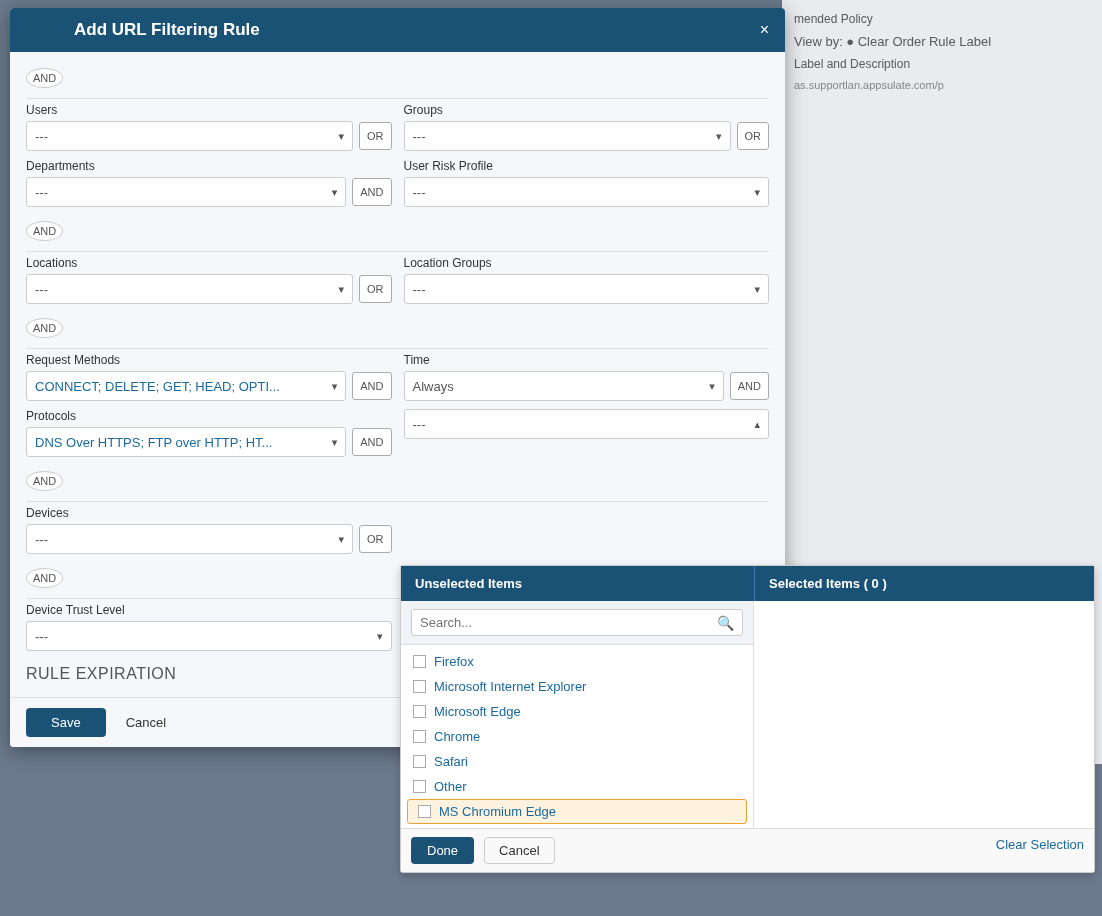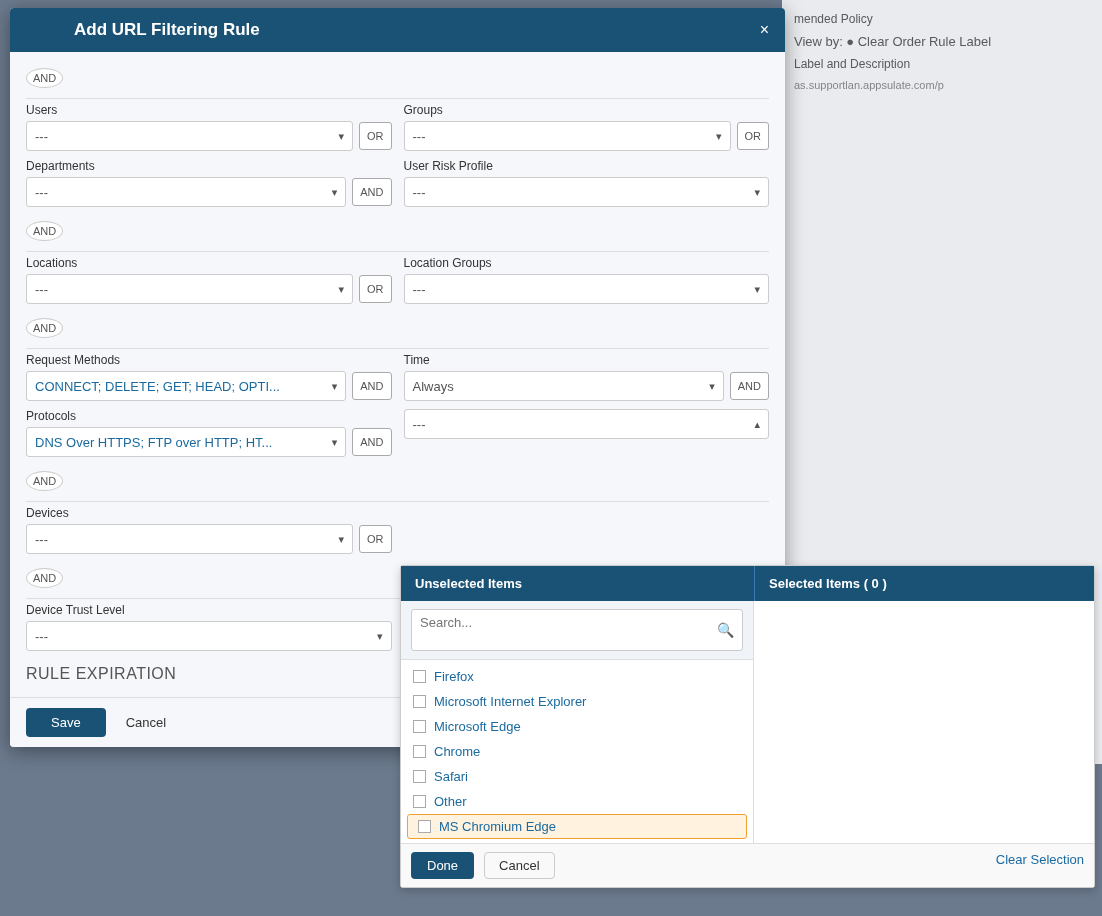--- a/index.html
+++ b/index.html
@@ -203,21 +203,21 @@
     .dp-search-row {
       padding: 8px 10px;
       background: #f0f3f7;
       border-bottom: 1px solid #ddd;
     }
 
     .dp-search-box {
       width: 100%;
       border: 1px solid #ccc;
       border-radius: 3px;
-      padding: 5px 30px 20px 8px;
+      padding: 5px 30px 5px 8px;
       font-size: 13px;
       outline: none;
       background: #fff;
     }
 
     .dp-search-wrapper {
       position: relative;
     }
 
     .dp-search-icon {

